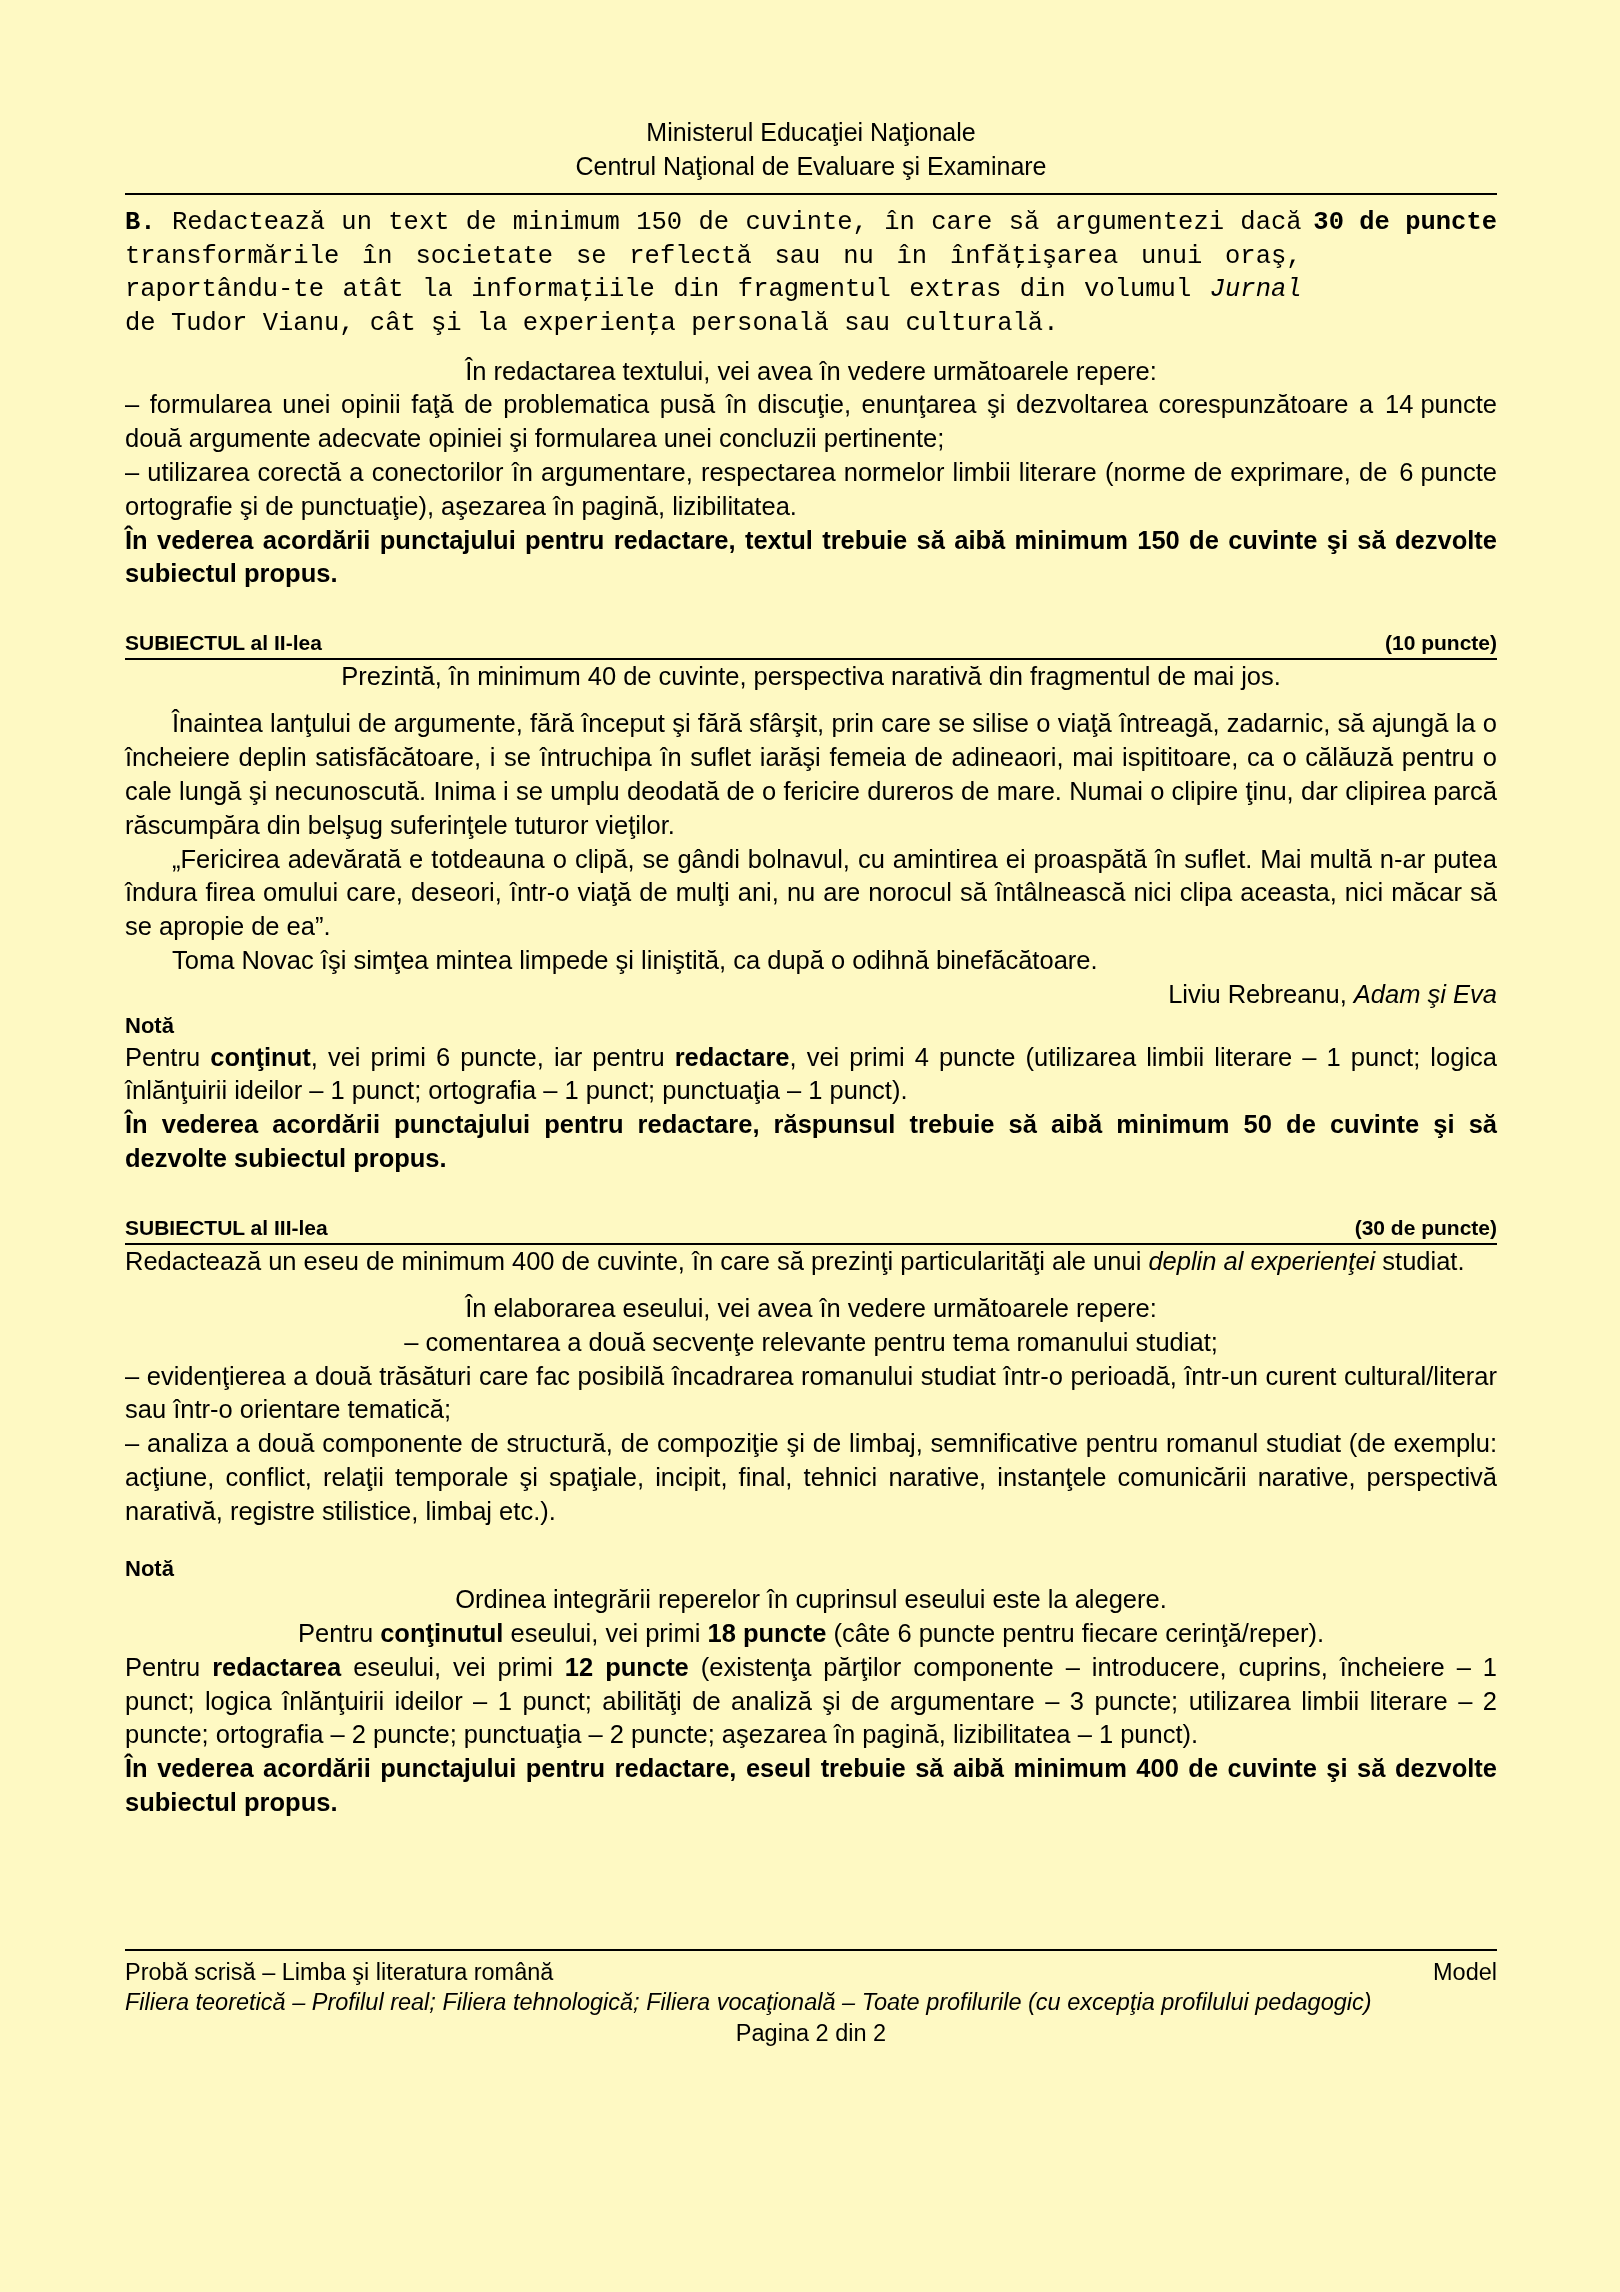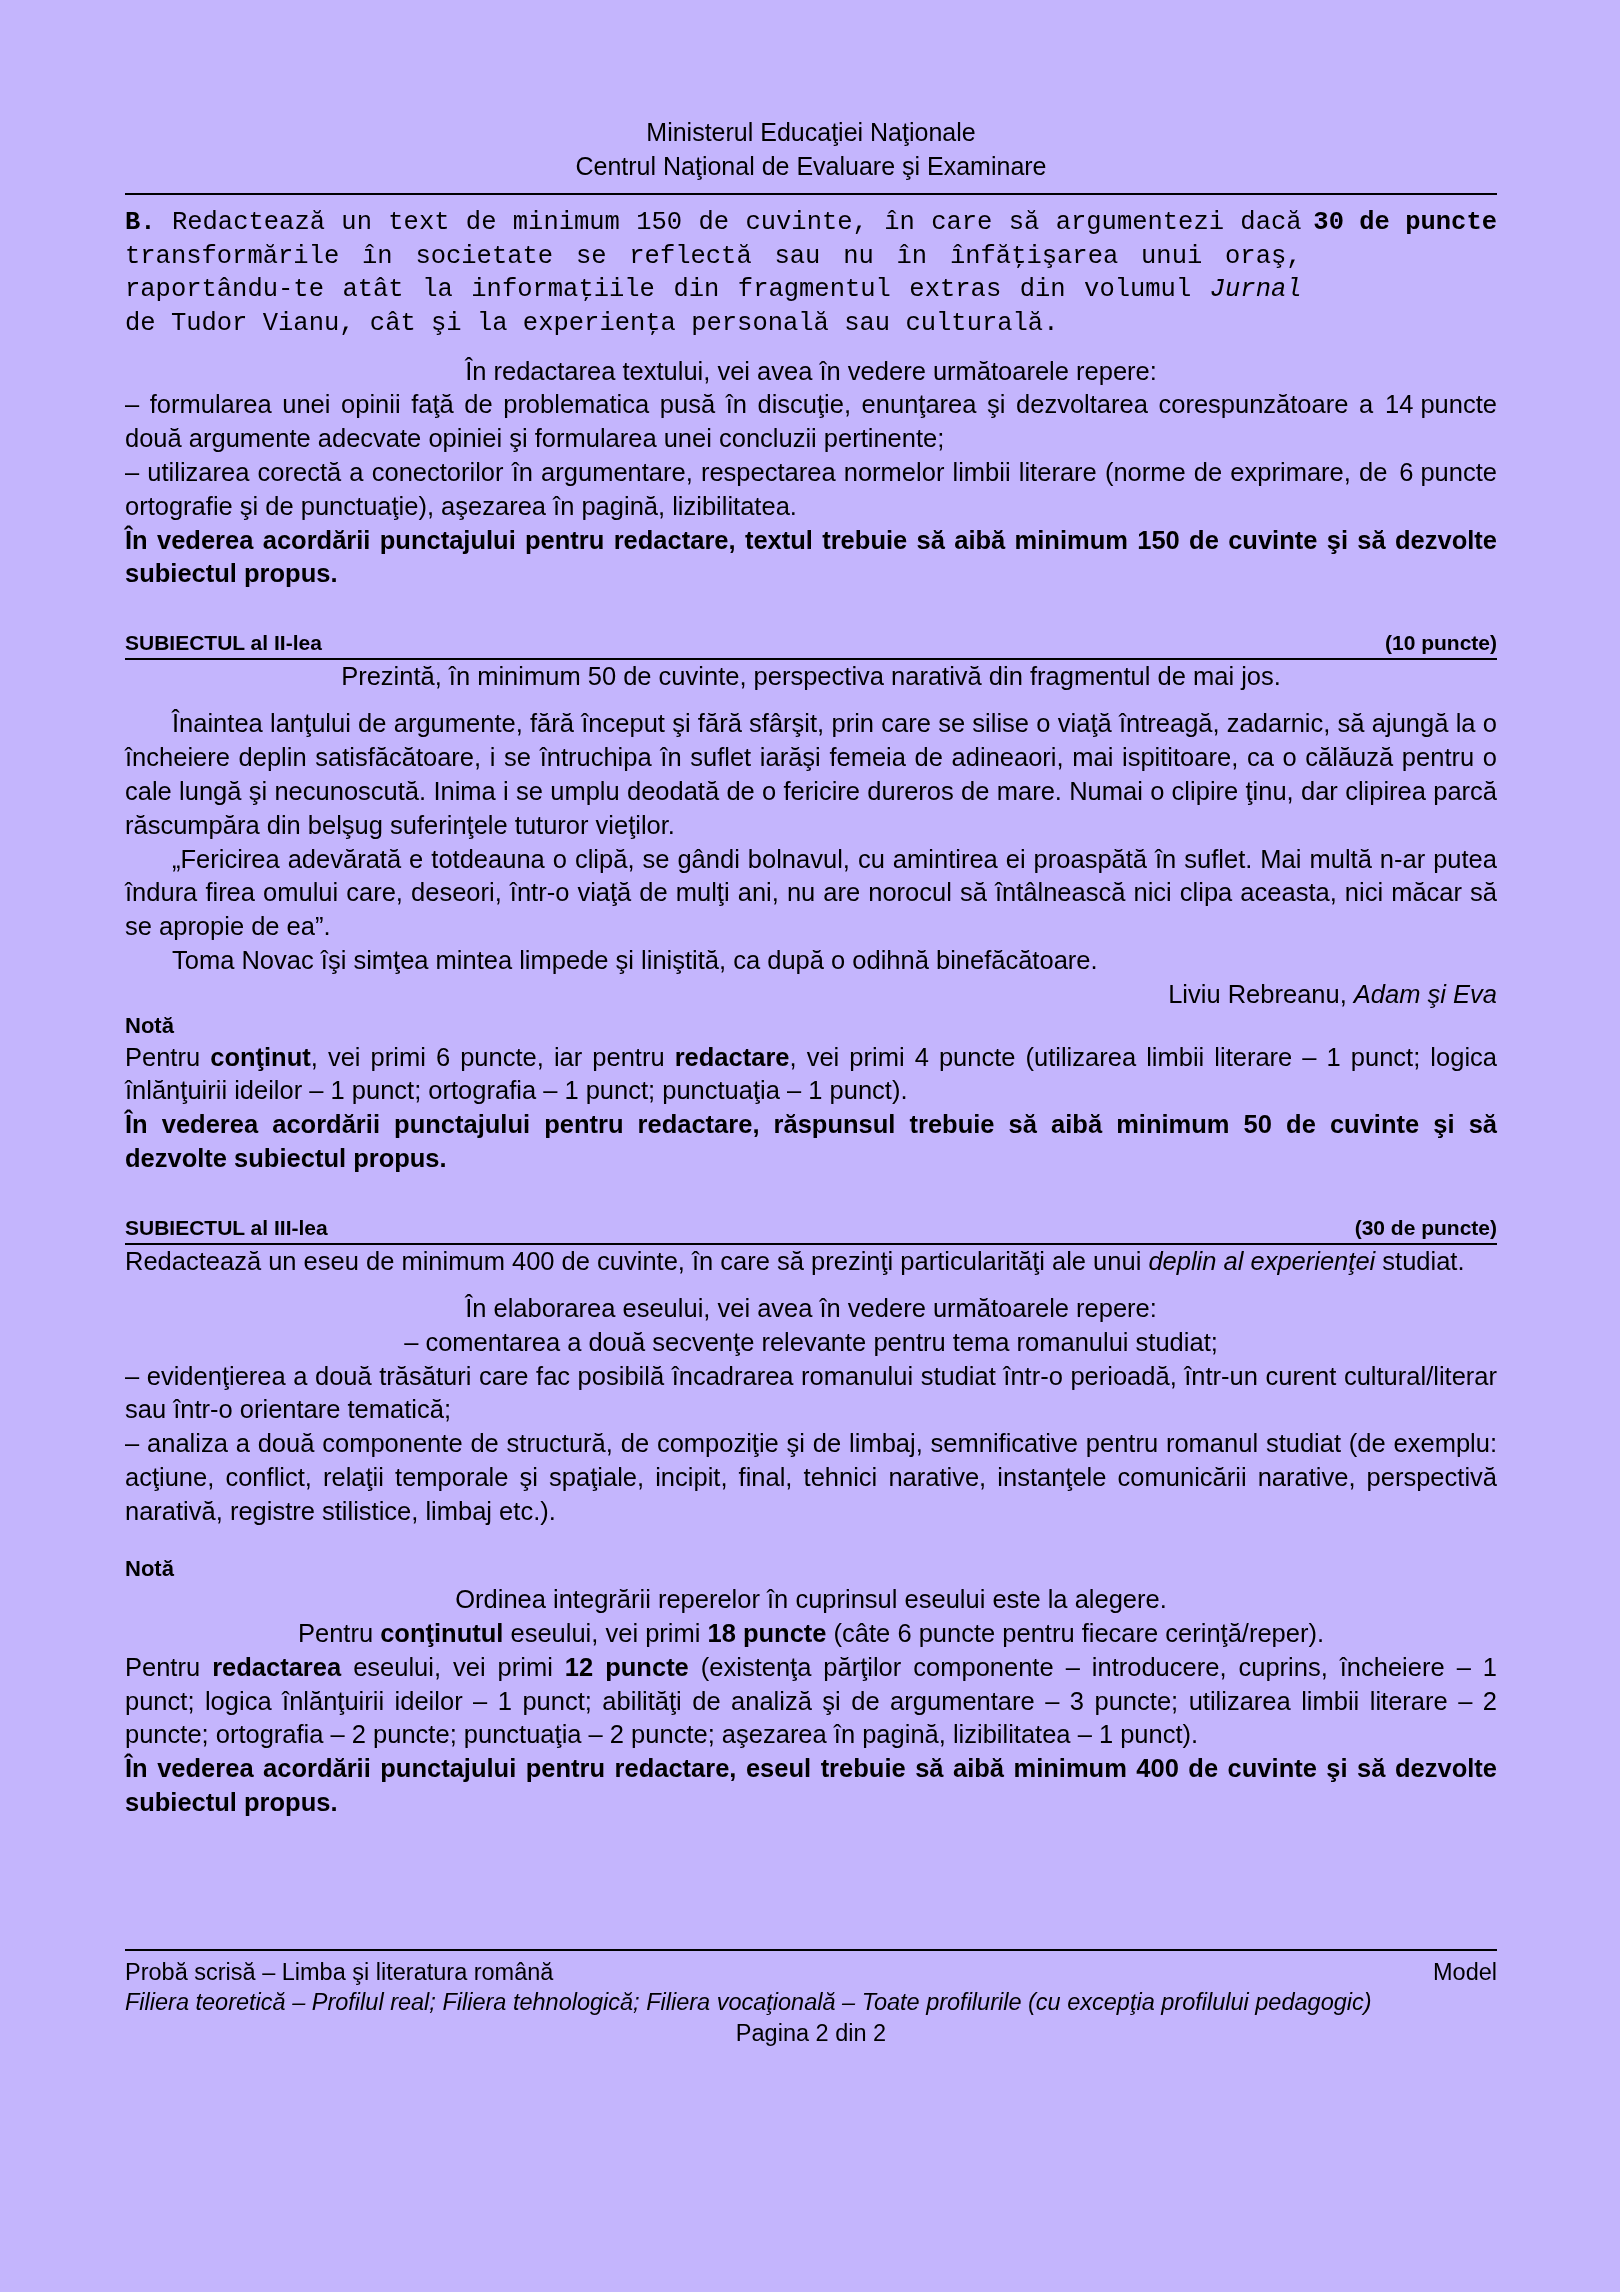--- a/index.html
+++ b/index.html
@@ -10,21 +10,21 @@
   }
   body {
     font-family: "Liberation Sans", sans-serif;
     color: #000000;
   }
   .page {
     position: relative;
     width: 1620px;
     height: 2293px;
     margin: 0 auto;
-    background: #c4b5fd;
+    background: #fef9c3;
     box-sizing: border-box;
     padding: 0;
     overflow: hidden;
   }
   .content {
     position: absolute;
     left: 125px;
     top: 0;
     width: 1372px;
   }
@@ -181,21 +181,21 @@
     <p class="para bold">În vederea acordării punctajului pentru redactare, textul trebuie să aibă minimum 150 de cuvinte şi să dezvolte subiectul propus.</p>
 
     <div class="gap-lg"></div>
 
     <div class="subject-head">
       <span class="sh-title">SUBIECTUL al II-lea</span>
       <span class="sh-spacer"></span>
       <span class="sh-points">(10 puncte)</span>
     </div>
 
-    <p class="para nojust">Prezintă, în minimum 50 de cuvinte, perspectiva narativă din fragmentul de mai jos.</p>
+    <p class="para nojust">Prezintă, în minimum 40 de cuvinte, perspectiva narativă din fragmentul de mai jos.</p>
 
     <div class="gap-sm"></div>
 
     <p class="para indent-para">Înaintea lanţului de argumente, fără început şi fără sfârşit, prin care se silise o viaţă întreagă, zadarnic, să ajungă la o încheiere deplin satisfăcătoare, i se întruchipa în suflet iarăşi femeia de adineaori, mai ispititoare, ca o călăuză pentru o cale lungă şi necunoscută. Inima i se umplu deodată de o fericire dureros de mare. Numai o clipire ţinu, dar clipirea parcă răscumpăra din belşug suferinţele tuturor vieţilor.</p>
     <p class="para indent-para">„Fericirea adevărată e totdeauna o clipă, se gândi bolnavul, cu amintirea ei proaspătă în suflet. Mai multă n-ar putea îndura firea omului care, deseori, într-o viaţă de mulţi ani, nu are norocul să întâlnească nici clipa aceasta, nici măcar să se apropie de ea”.</p>
     <p class="para indent-para">Toma Novac îşi simţea mintea limpede şi liniştită, ca după o odihnă binefăcătoare.</p>
 
     <div class="attribution"><span>Liviu Rebreanu, </span><span class="ital">Adam şi Eva</span></div>
 
     <div class="nota-label">Notă</div>

